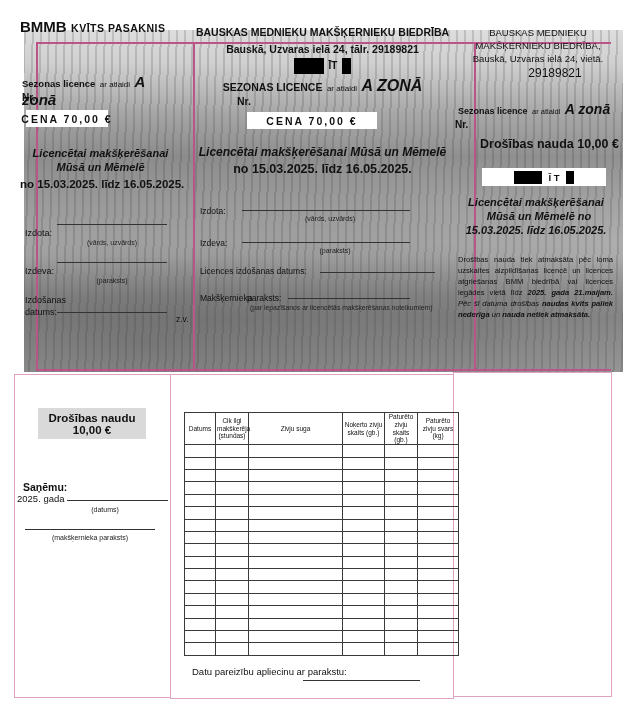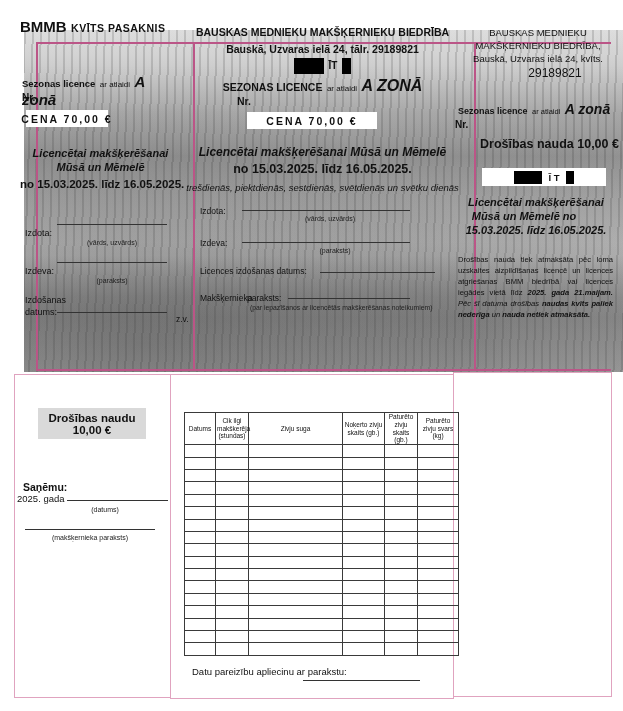--- a/index.html
+++ b/index.html
@@ -92,21 +92,20 @@
     <span class="b i" style="font-size:16px;">A ZONĀ</span>
   </div>
   <div class="abs b" style="left:237px;top:95px;font-size:10.5px;">Nr.</div>
 
   <div class="whitebox" style="left:247px;top:112px;width:130px;height:17px;">
     <span class="b" style="font-size:10.5px;letter-spacing:2px;white-space:nowrap;">CENA 70,00 €</span>
   </div>
 
   <div class="abs b i ctr" style="left:185px;top:145px;width:275px;font-size:12px;white-space:nowrap;">Licencētai makšķerēšanai Mūsā un Mēmelē</div>
   <div class="abs b ctr" style="left:185px;top:162px;width:275px;font-size:12.5px;">no 15.03.2025. līdz 16.05.2025.</div>
-  <div class="abs i ctr" style="left:181px;top:182px;width:283px;font-size:9.5px;white-space:nowrap;">trešdienās, piektdienās, sestdienās, svētdienās un svētku dienās</div>
 
   <div class="abs" style="left:200px;top:206px;font-size:8.5px;">Izdota:</div>
   <div class="rule" style="left:242px;top:210px;width:168px;"></div>
   <div class="abs hint ctr" style="left:280px;top:215px;width:100px;">(vārds, uzvārds)</div>
 
   <div class="abs" style="left:200px;top:238px;font-size:8.5px;">Izdeva:</div>
   <div class="rule" style="left:242px;top:242px;width:168px;"></div>
   <div class="abs hint ctr" style="left:300px;top:247px;width:70px;">(paraksts)</div>
 
   <div class="abs" style="left:200px;top:266px;font-size:8.5px;">Licences izdošanas datums:</div>
@@ -114,40 +113,40 @@
 
   <div class="abs" style="left:200px;top:293px;font-size:8.5px;">Makšķernieka</div>
   <div class="abs" style="left:247px;top:293px;font-size:8.5px;">paraksts:</div>
   <div class="rule" style="left:288px;top:298px;width:122px;"></div>
   <div class="abs hint" style="left:250px;top:304px;width:200px;font-size:6.8px;">(par iepazīšanos ar licencētās makšķerēšanas noteikumiem)</div>
 
   <div class="abs" style="left:176px;top:314px;font-size:8.5px;">z.v.</div>
 
   <div class="abs ctr" style="left:463px;top:27px;width:150px;font-size:9.5px;">BAUSKAS MEDNIEKU</div>
   <div class="abs ctr" style="left:463px;top:40px;width:150px;font-size:9.5px;">MAKŠĶERNIEKU BIEDRĪBA,</div>
-  <div class="abs ctr" style="left:463px;top:53px;width:150px;font-size:9.5px;">Bauskā, Uzvaras ielā 24, kvīts.</div>
+  <div class="abs ctr" style="left:463px;top:53px;width:150px;font-size:9.5px;">Bauskā, Uzvaras ielā 24, vietā.</div>
   <div class="abs ctr" style="left:463px;top:66px;width:150px;font-size:12px;margin-left:17px;">29189821</div>
 
   <div class="abs" style="left:458px;top:100px;width:160px;white-space:nowrap;">
     <span class="b" style="font-size:9px;">Sezonas licence</span>
     <span style="font-size:7.5px;">ar atlaidi</span>
     <span class="b i" style="font-size:14px;">A zonā</span>
   </div>
   <div class="abs b" style="left:455px;top:119px;font-size:10px;">Nr.</div>
 
   <div class="abs b" style="left:480px;top:137px;font-size:12.5px;white-space:nowrap;">Drošības nauda 10,00 €</div>
 
   <div class="whitebox" style="left:482px;top:168px;width:124px;height:18px;gap:6px;">
     <span class="redact" style="width:28px;height:13px;"></span>
     <span class="b" style="font-size:9.5px;">Ī T</span>
     <span class="redact" style="width:8px;height:13px;"></span>
   </div>
 
   <div class="abs b i ctr" style="left:458px;top:196px;width:156px;font-size:11px;">Licencētai makšķerēšanai</div>
-  <div class="abs b i ctr" style="left:446px;top:210px;width:156px;font-size:11px;">Mūsā un Mēmelē no</div>
+  <div class="abs b i ctr" style="left:461px;top:210px;width:156px;font-size:11px;">Mūsā un Mēmelē no</div>
   <div class="abs b i ctr" style="left:455px;top:224px;width:162px;font-size:11px;white-space:nowrap;">15.03.2025. līdz 16.05.2025.</div>
 
   <div class="abs" style="left:458px;top:254px;width:155px;font-size:7.6px;line-height:11px;text-align:justify;">
     <span>Drošības nauda tiek atmaksāta pēc loma uzskaites aizpildīšanas licencē un licences atgriešanas BMM biedrībā vai licences iegādes vietā līdz </span><span class="b i">2025. gada 21.maijam.</span><span class="i"> Pēc šī datuma drošības </span><span class="b i">naudas kvīts paliek nederīga</span><span class="i"> un </span><span class="b i">nauda netiek atmaksāta.</span>
   </div>
 
   <div class="pinkbox" style="left:14px;top:374px;width:155px;height:322px;"></div>
   <div class="pinkbox" style="left:170px;top:374px;width:282px;height:323px;"></div>
   <div class="pinkbox" style="left:453px;top:372px;width:157px;height:323px;"></div>
 

